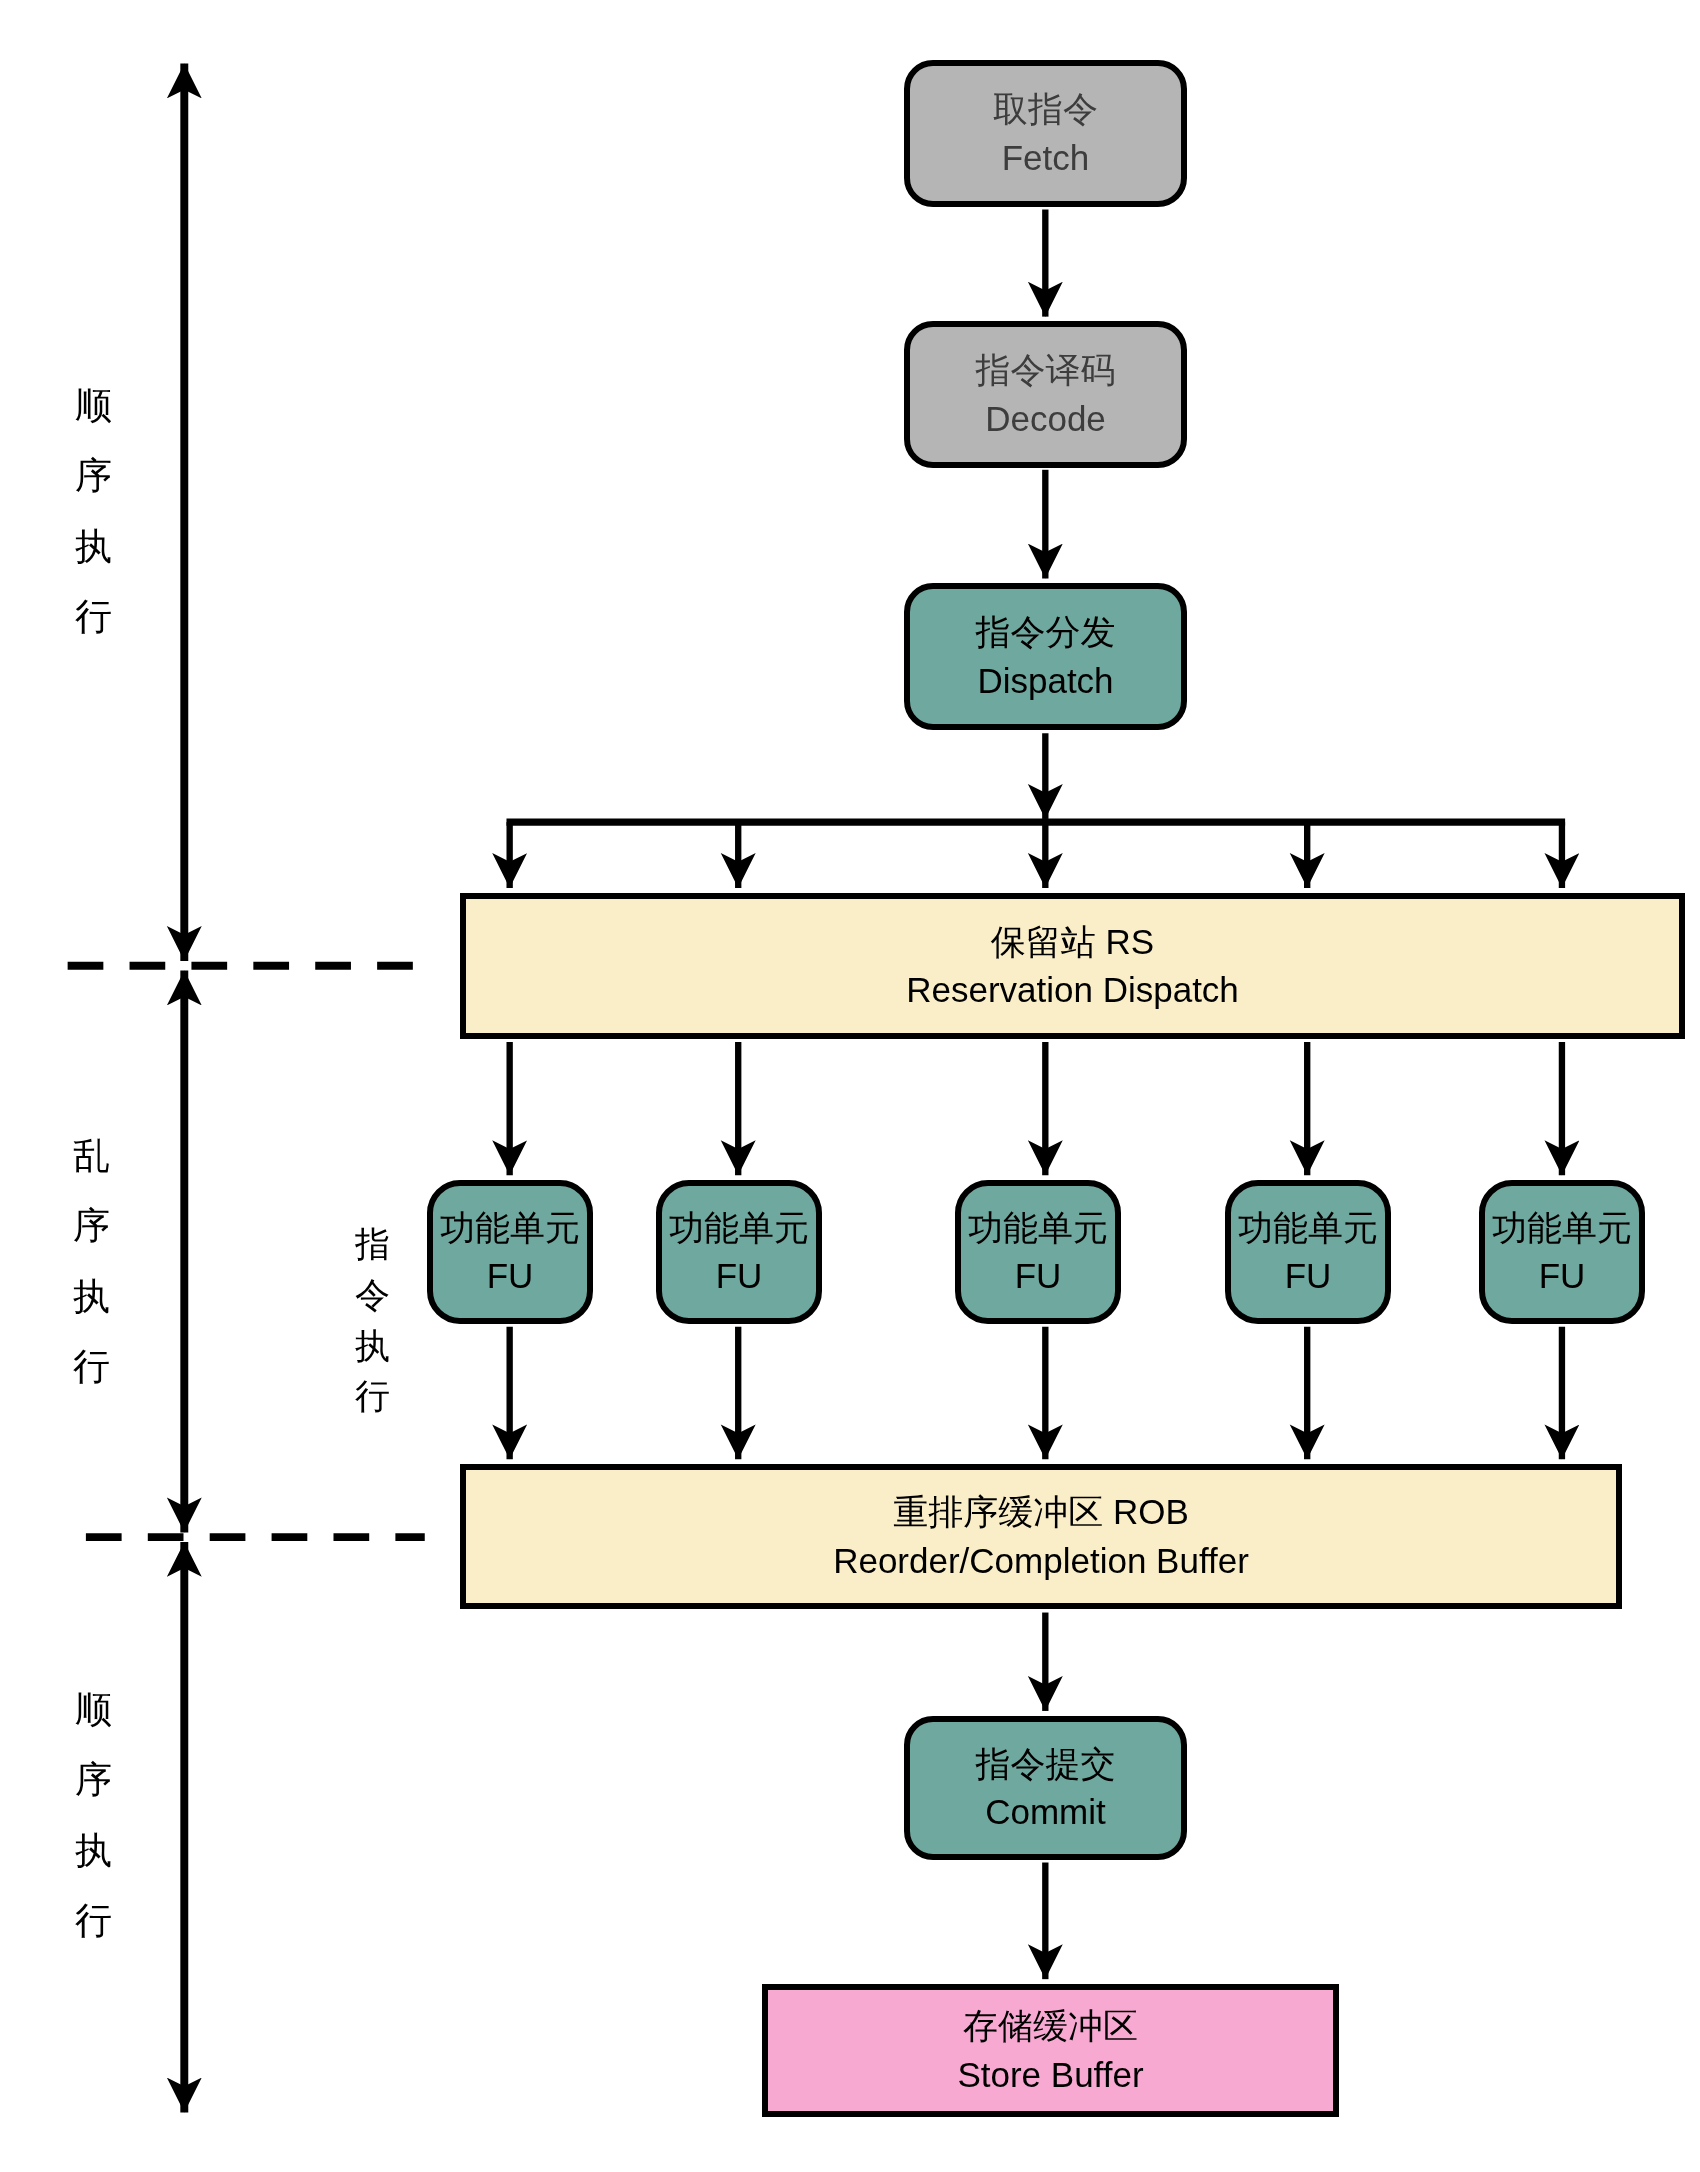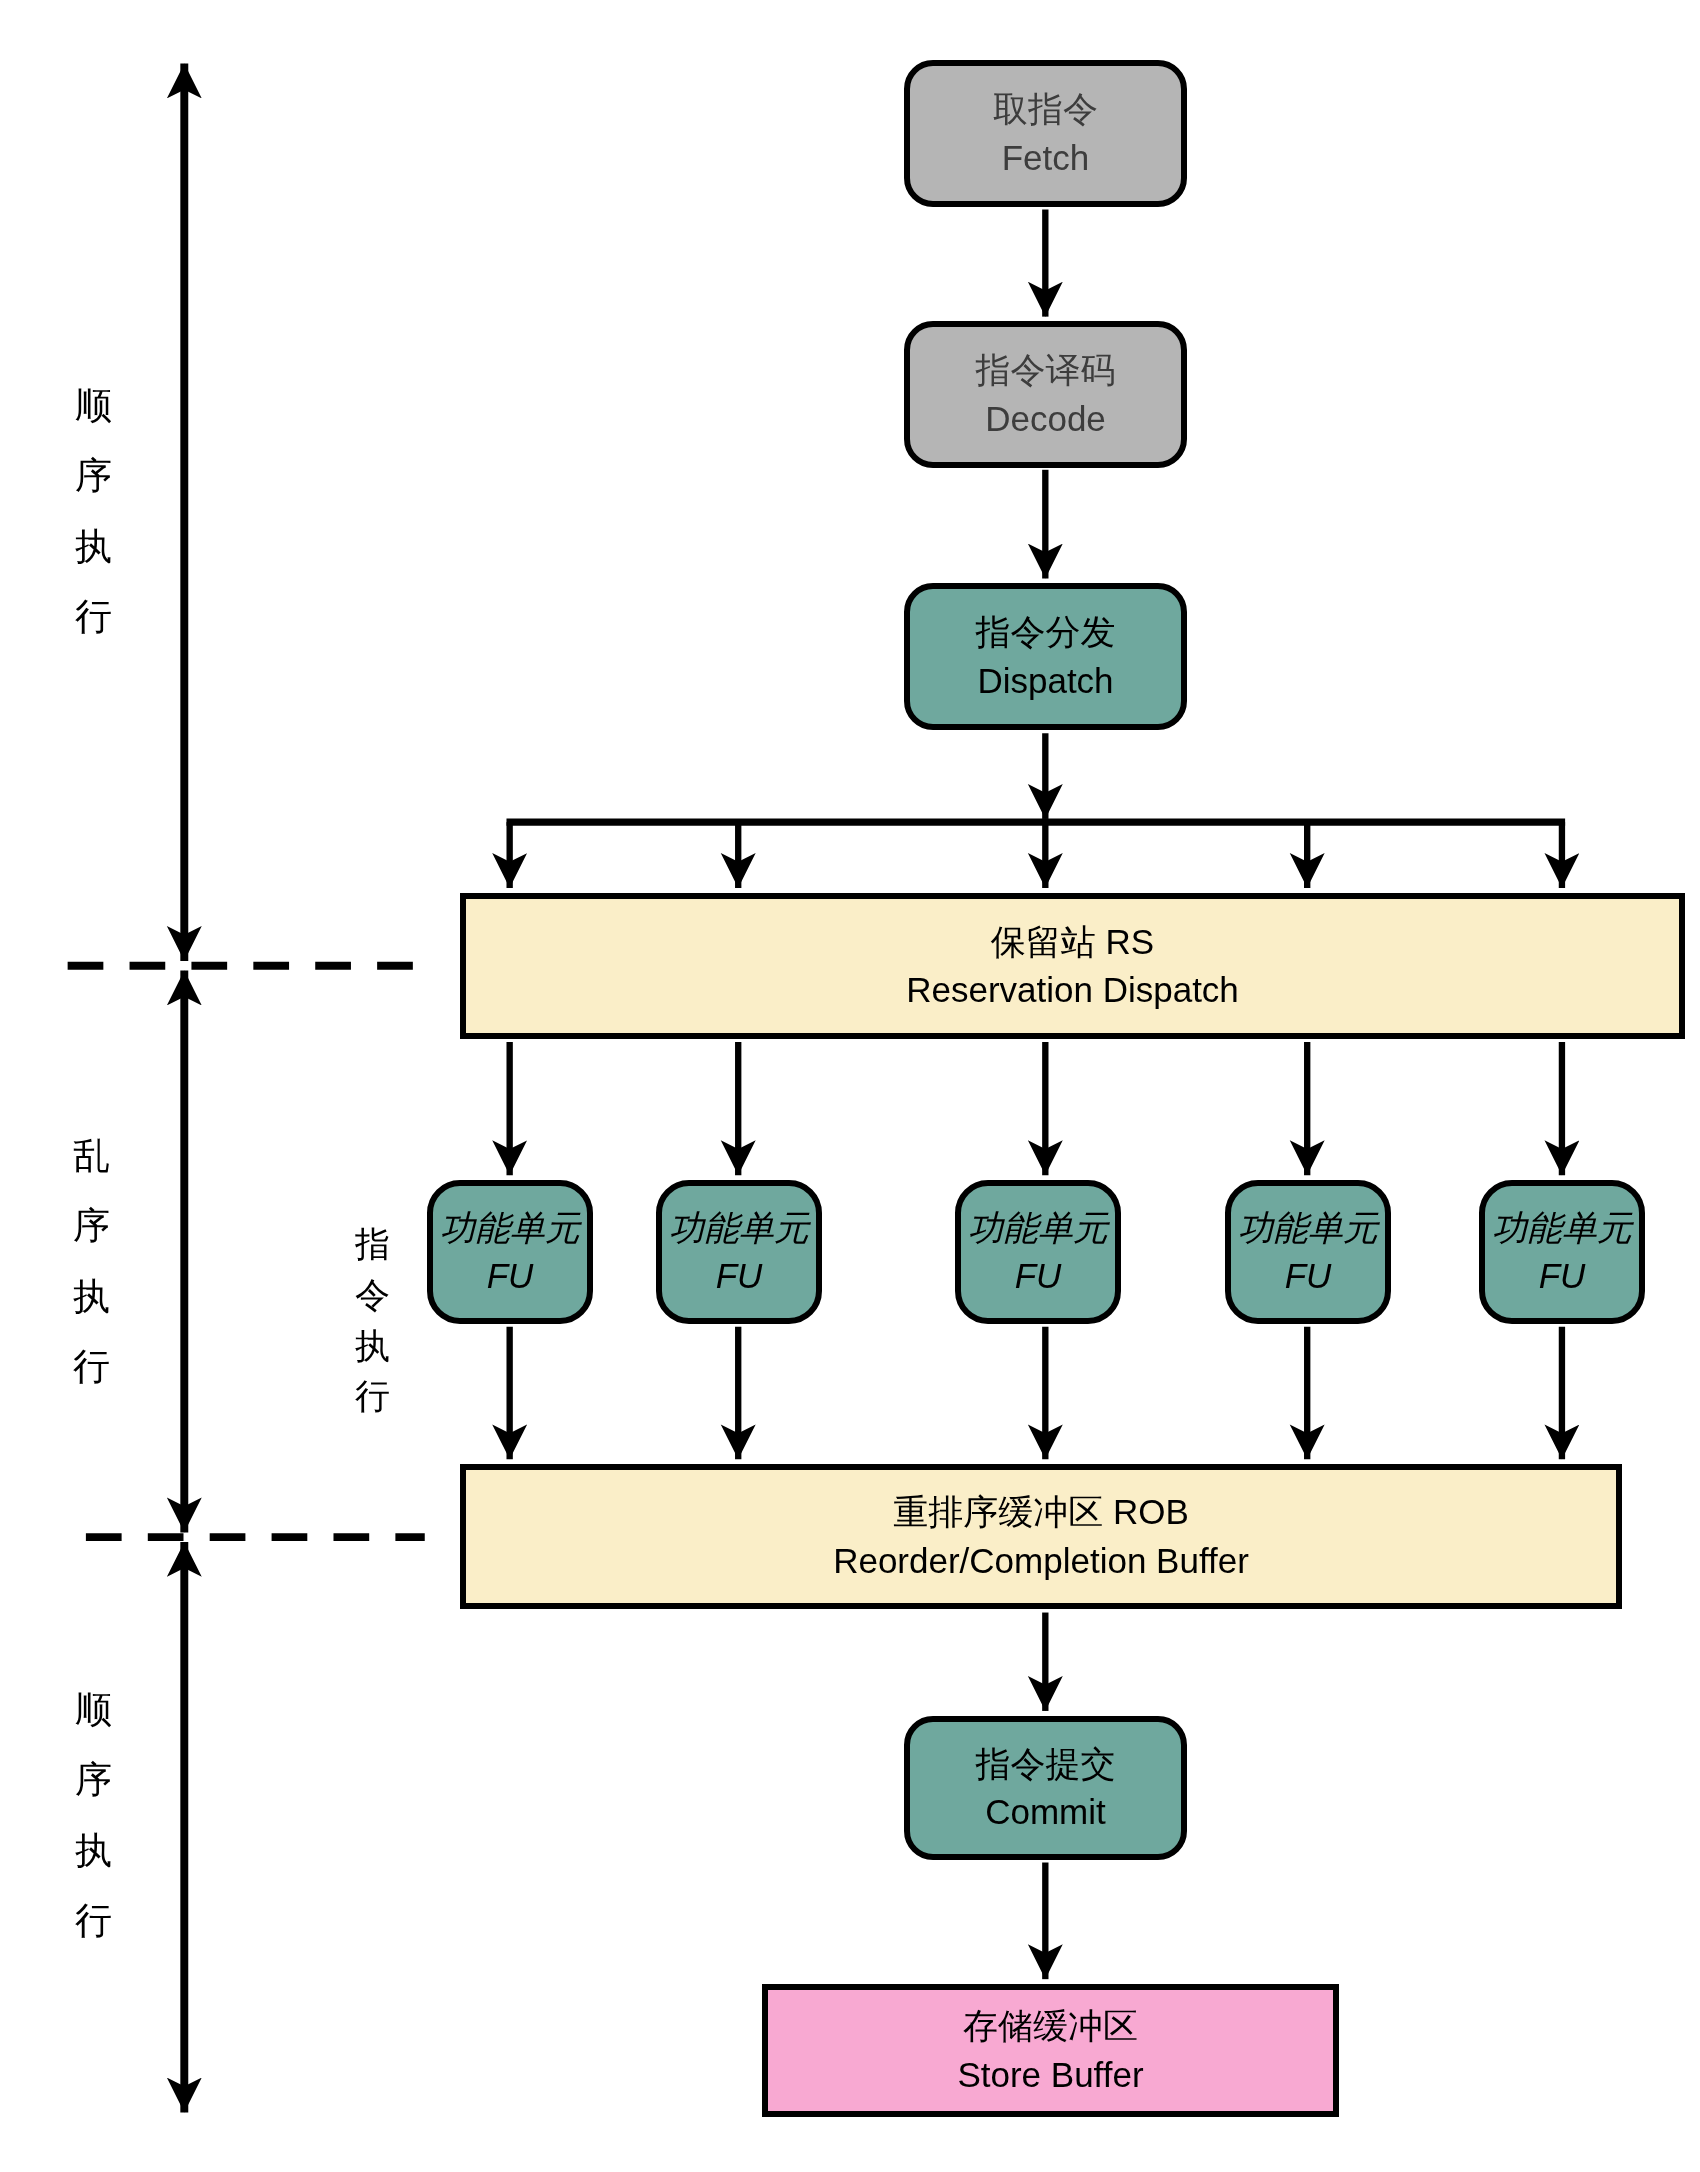--- a/index.html
+++ b/index.html
@@ -3,21 +3,21 @@
 <meta charset="utf-8">
 <style>
   html,body{margin:0;padding:0;background:#ffffff;}
   body{font-family:"Liberation Sans","DejaVu Sans",sans-serif;}
   #canvas{position:relative;width:1701px;height:2172px;background:#fff;overflow:hidden;}
   #connectors{position:absolute;left:0;top:0;width:1701px;height:2172px;pointer-events:none;}
   .node{position:absolute;display:flex;flex-direction:column;align-items:center;justify-content:center;
         border:6.3px solid var(--ink,#000);box-sizing:border-box;text-align:center;
         font-size:35px;line-height:1.38;color:var(--ink,#000);}
   .rounded{border-radius:29px;}
-  .fu{border-radius:33px;font-style:italic;}
+  .fu{border-radius:33px;}
   .gray{background:var(--node-gray,#b5b5b5);color:var(--gray-text,#3d3d3d);}
   .teal{background:var(--node-teal,#6fa89e);}
   .cream{background:var(--node-cream,#faeec8);margin-left:27px;}
   .pink{background:var(--node-pink,#f8a9d2);}
   .vlabel{position:absolute;width:1em;font-size:37px;line-height:1.9;color:#000;
           word-break:break-all;text-align:right;}
   .vlabel-tight{line-height:1.45;font-size:35px;}
 </style>
 </head>
 <body>

